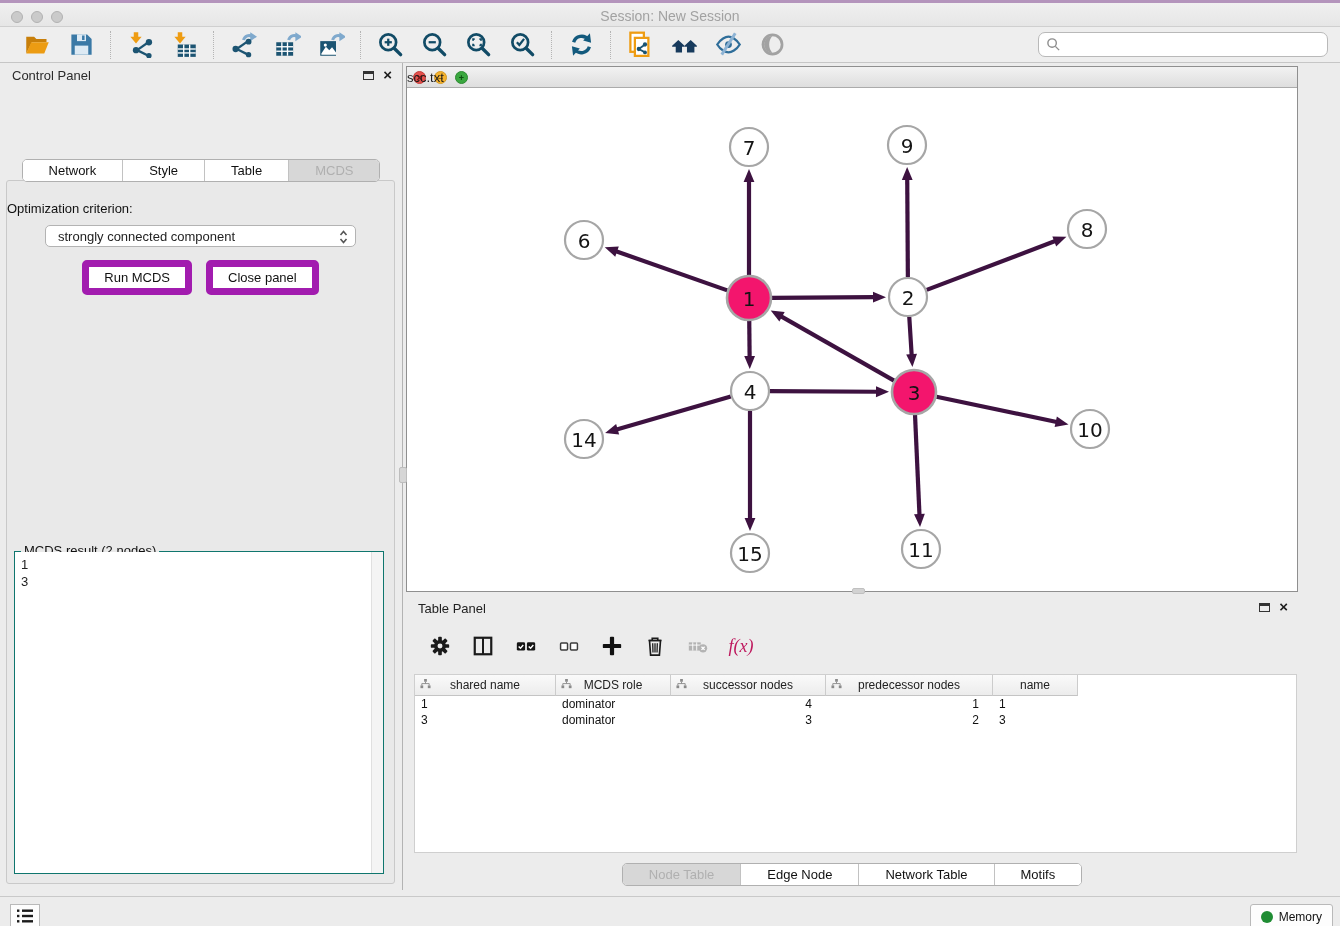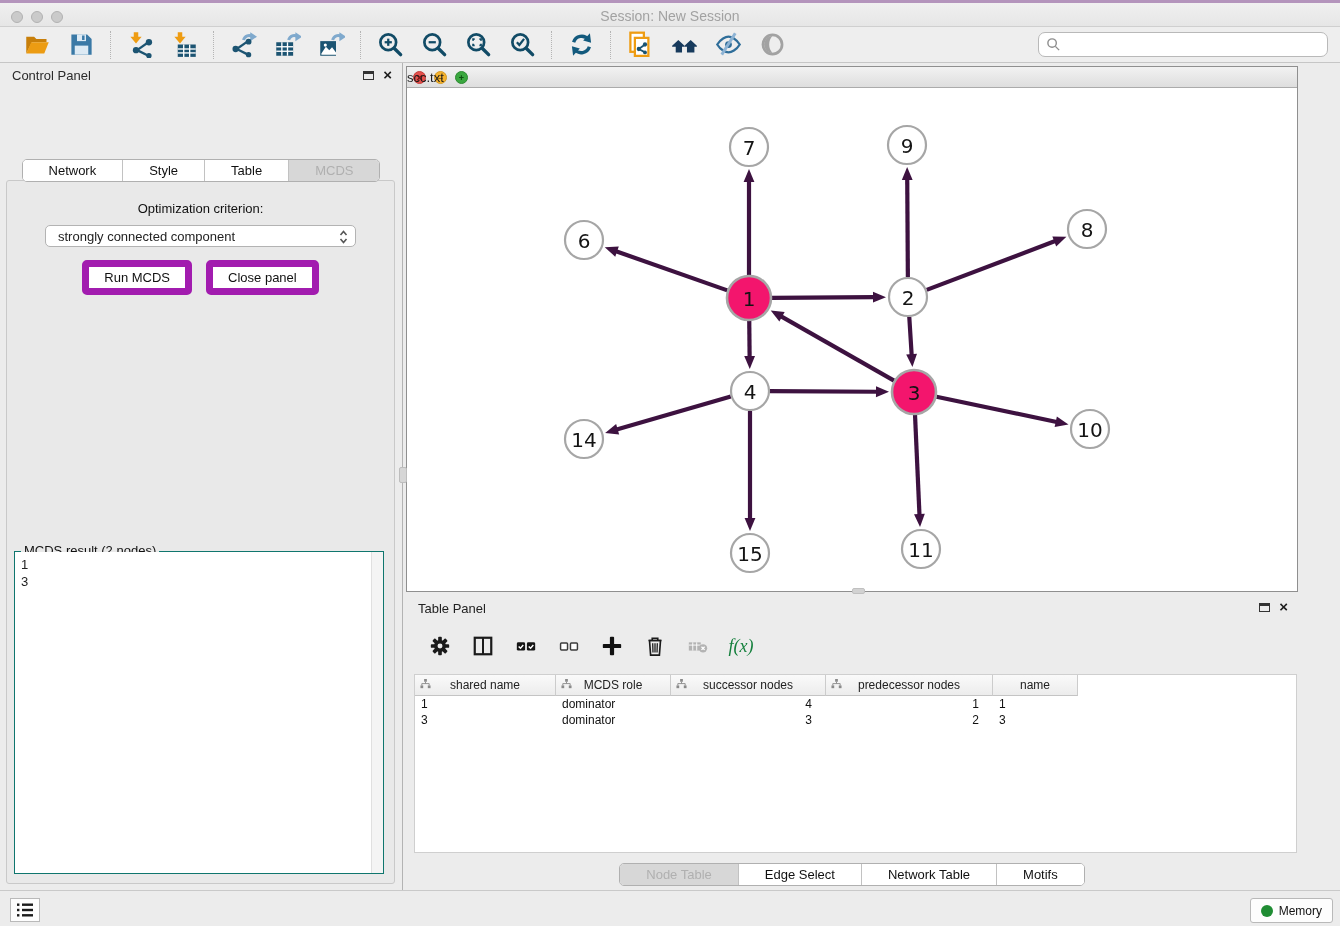--- a/index.html
+++ b/index.html
@@ -35,21 +35,21 @@
   .panel-icons { position:absolute; right:10px; top:7px; display:flex; gap:9px; align-items:center; }
   .float-ic { width:11px; height:9px; border:1.6px solid #333; border-top-width:3px; display:inline-block; }
   .close-ic { font-size:15px; font-weight:bold; color:#1d1d1d; line-height:10px; }
   .cp-tabs { position:absolute; left:0; right:0; top:96px; display:flex; justify-content:center; z-index:2; }
   .seg { display:inline-flex; border:1px solid #b0b0b0; border-radius:5px; overflow:hidden; background:#fff; }
   .seg .tab { padding:3px 26px; font-size:13px; background:#fff; color:#111; border-right:1px solid #c2c2c2; }
   .seg .tab:last-child { border-right:none; }
   .seg .tab.active { background:#d7d7d7; color:#b0b0b0; }
   .cp-body { position:absolute; left:6px; right:7px; top:117px; bottom:6px; background:#e9e9e9;
     border:1px solid #c9c9c9; border-radius:3px; }
-  .opt-label { margin-top:20px; text-align:center; font-size:13px; color:#111; }
+  .opt-label { margin-top:20px; text-align:left; font-size:13px; color:#111; }
   .select { position:relative; margin:9px 38px 0; height:22px; background:#fff; border:1px solid #b3b3b3;
     border-radius:5px; font-size:13px; display:flex; align-items:center; padding:0 12px; }
   .select .arrows { position:absolute; right:7px; top:3px; }
   .btn-row { display:flex; justify-content:center; gap:14px; margin-top:13px; }
   .pbtn { background:#fff; border:7px solid #a21caf; border-radius:5px; font-size:13px; font-family:inherit;
     padding:3px 15px; color:#111; }
   .result-fs { position:absolute; left:7px; right:10px; top:370px; bottom:9px; border:1px solid #0f766e;
     background:transparent; }
   .result-legend { position:absolute; left:6px; top:-9px; background:#e9e9e9; padding:0 3px; font-size:13px; color:#111; }
   .result-box { position:absolute; inset:0; background:#fff; padding:4px 6px; font-size:13px; line-height:17px; }
@@ -73,34 +73,34 @@
   .nw-canvas svg { position:absolute; left:0; top:0; }
   .h-grip { position:absolute; left:50%; bottom:-3px; width:13px; height:6px; background:#d2d2d2;
     border:1px solid #c0c0c0; border-radius:2px; z-index:4; }
 
   
   .table-panel { position:absolute; left:3px; top:532px; right:6px; height:291px; background:#ececec; }
   .tp-head { position:relative; height:24px; padding:6px 12px 0; font-size:13px; }
   .tp-toolbar { position:absolute; left:10px; top:33px; height:36px; display:flex; align-items:center; gap:19px; padding-left:12px; }
   .tp-toolbar .tbtn { width:24px; height:24px; }
   .tp-toolbar .tbtn svg { width:22px; height:22px; }
-  .fx { font-family:"Liberation Serif", serif; font-style:italic; font-size:18px; color:#15803d; }
+  .fx { font-family:"Liberation Serif", serif; font-style:italic; font-size:18px; color:#be185d; }
   .data-table { position:absolute; left:8px; right:1px; top:79px; height:179px; background:#fff;
     border:1px solid #cfcfcf; overflow:hidden; }
   .thead { display:flex; height:21px; }
   .th { position:relative; background:linear-gradient(#fafafa,#ececec); border-right:1px solid #cccccc;
     border-bottom:1px solid #c4c4c4; font-size:12px; color:#222; display:flex; align-items:center; justify-content:center; }
   .th svg { position:absolute; left:5px; top:4px; }
   .trow { display:flex; height:16px; font-size:12px; color:#111; }
   .td { padding:1px 6px; white-space:nowrap; overflow:hidden; }
   .td.r { text-align:right; padding-right:14px; }
   .tp-tabs { position:absolute; left:0; right:0; top:268px; display:flex; justify-content:center; }
 
   
-  .statusbar { position:absolute; left:0; bottom:0; width:100%; height:36px; background:#ececec;
+  .statusbar { position:absolute; left:0; bottom:0; width:100%; height:30px; background:#ececec;
     border-top:1px solid #c9c9c9; }
   .list-btn { position:absolute; left:10px; top:7px; width:30px; height:24px; background:#fdfdfd;
     border:1px solid #b9b9b9; display:flex; align-items:center; justify-content:center; }
   .mem-btn { position:absolute; right:7px; top:7px; height:25px; background:#fdfdfd; border:1px solid #b9b9b9;
     border-radius:3px; display:flex; align-items:center; gap:6px; padding:0 10px; font-size:12px; color:#111; }
   .mem-dot { width:12px; height:12px; border-radius:50%; background:#1f8c33; }
 </style>
 </head>
 <body>
 
@@ -538,21 +538,21 @@
             <div class="td" style="width:115px">dominator</div>
             <div class="td r" style="width:155px">3</div>
             <div class="td r" style="width:167px">2</div>
             <div class="td" style="width:85px">3</div>
           </div>
         </div>
 
         <div class="tp-tabs">
           <div class="seg">
             <div class="tab active">Node Table</div>
-            <div class="tab">Edge Select</div>
+            <div class="tab">Edge Node</div>
             <div class="tab">Network Table</div>
             <div class="tab">Motifs</div>
           </div>
         </div>
       </div>
     </div>
   </div>
 
   <div class="statusbar">
     <div class="list-btn">

